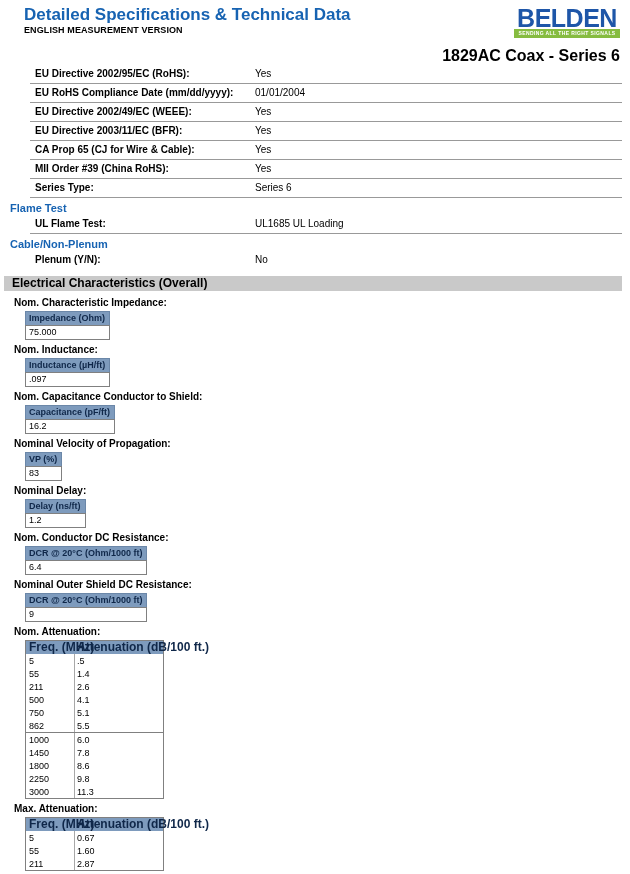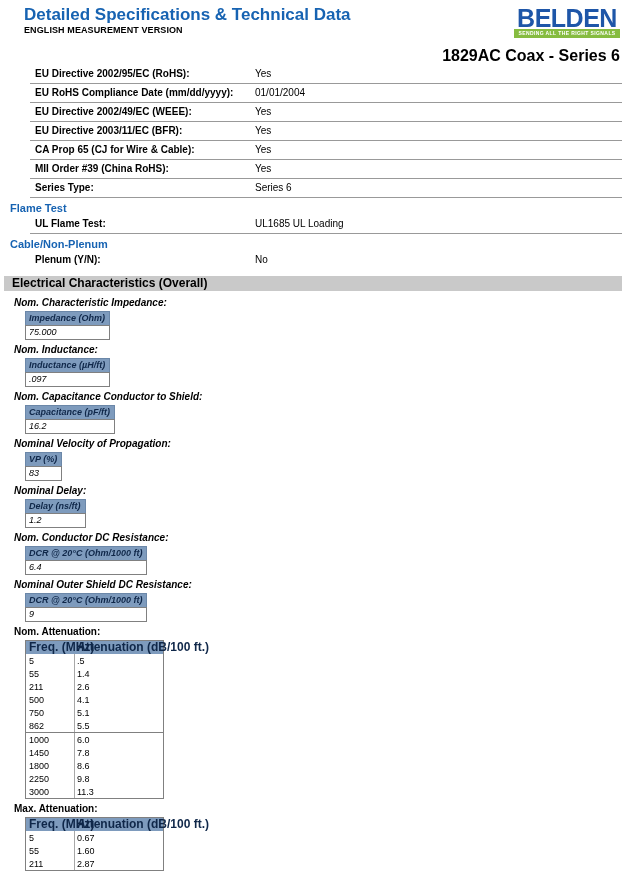--- a/index.html
+++ b/index.html
@@ -20,21 +20,21 @@
   .logo-text{font-size:25px;font-weight:bold;color:var(--logo-blue);line-height:22px;letter-spacing:-0.5px;text-align:center;}
   .logo-tagline{background:var(--logo-green);color:#fff;font-size:5px;font-weight:bold;text-align:center;padding:1px 0 2px;letter-spacing:0.4px;white-space:nowrap;overflow:hidden;}
   .product-line{text-align:right;font-size:16px;font-weight:bold;padding-right:10px;margin-top:9px;}
   .spec-list{}
   .spec-row{display:flex;align-items:center;margin:0 8px 0 30px;border-bottom:1px solid var(--divider-gray);padding:3px 0 3px 5px;font-size:10px;line-height:12px;}
   .spec-label{font-weight:bold;width:220px;flex:none;}
   .spec-value{font-weight:normal;}
   .section-heading{color:var(--title-blue);font-weight:bold;font-size:11px;padding:4px 0 1px 10px;line-height:12px;}
   .sections-wrap .section:last-child .spec-row{border-bottom:none;}
   .gray-bar{background:var(--section-bar-gray);font-weight:bold;font-size:12px;line-height:12px;padding:1px 0 2px 8px;margin:7px 8px 0 4px;}
-  .blocks{margin-top:5px;font-style:italic;}
+  .blocks{margin-top:5px;}
   .block{margin-bottom:3px;}
   .block-label{font-size:10px;font-weight:bold;padding-left:14px;margin:2px 0 2px;line-height:13px;}
   .mini-table{display:inline-block;margin-left:25px;vertical-align:top;}
   .mini-header{background:var(--table-header-blue);color:var(--table-header-text);font-size:9px;font-weight:bold;padding:1px 4px 2px 3px;line-height:10px;border:1px solid #6B87A8;border-bottom:none;white-space:nowrap;}
   .mini-value{border:1px solid var(--border-gray);font-size:9px;line-height:10px;padding:1px 3px 2px;min-height:14px;background:#fff;}
   .att-table{display:inline-block;margin-left:25px;border:1px solid var(--border-gray);}
   .att-header{background:var(--table-header-blue);color:var(--table-header-text);display:flex;font-size:12px;font-weight:bold;line-height:10px;padding:1px 0 2px;white-space:nowrap;}
   .att-c1{width:49px;flex:none;padding-left:3px;}
   .att-c2{width:88px;flex:none;padding-left:2px;}
   .att-row{display:flex;font-size:9px;line-height:12px;height:13px;align-items:center;}

